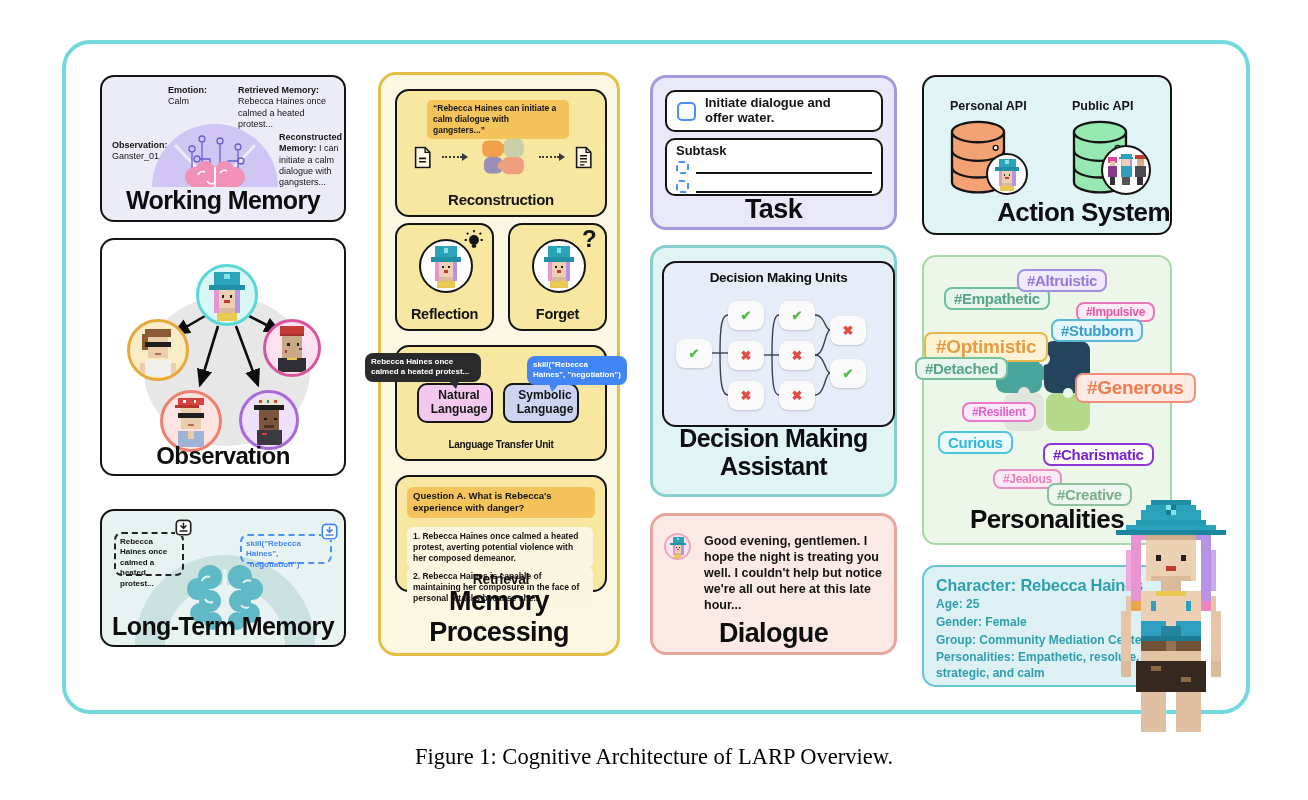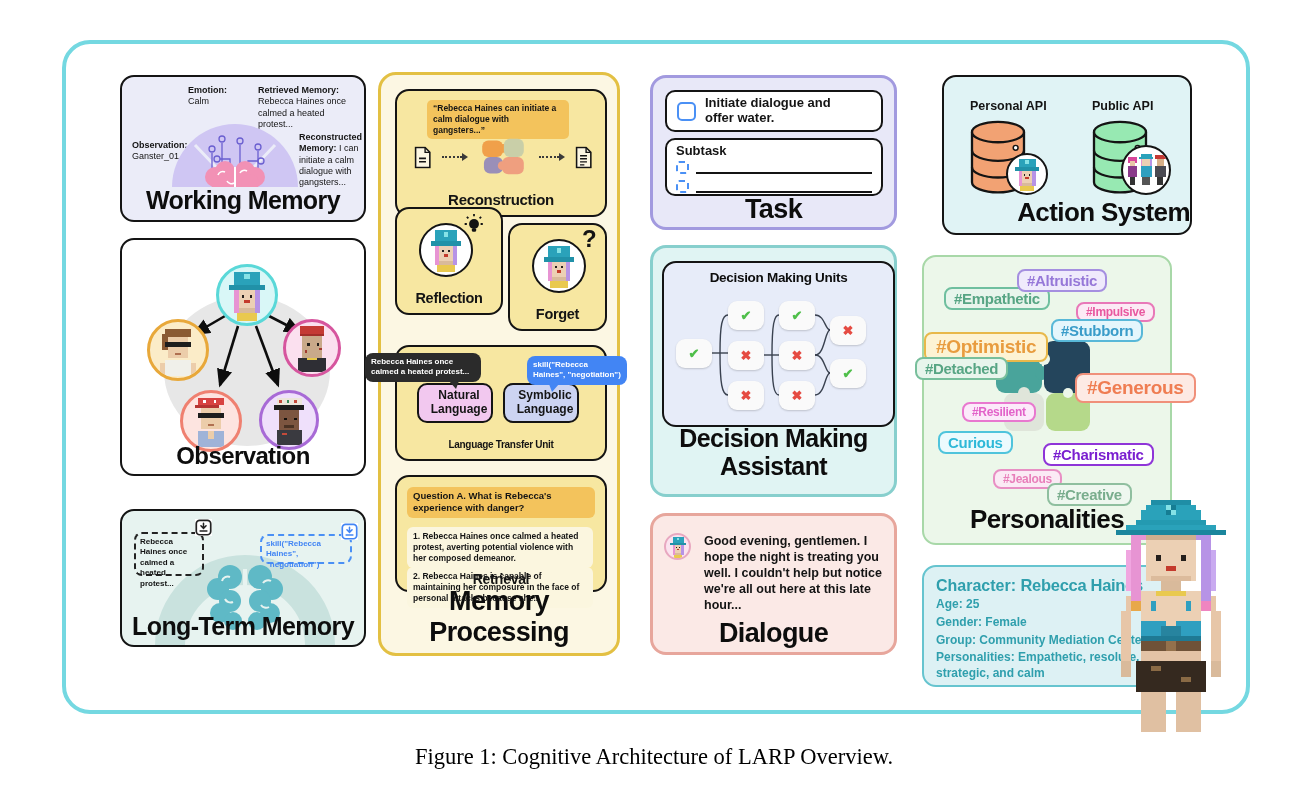--- a/index.html
+++ b/index.html
@@ -3,21 +3,21 @@
 <meta charset="utf-8">
 <style>
   html,body{margin:0;padding:0;}
   body{width:1308px;height:800px;background:#ffffff;position:relative;overflow:hidden;
        font-family:"Liberation Sans",sans-serif;color:#141414;}
   .abs{position:absolute;}
   
   .frame{left:62px;top:40px;width:1180px;height:666px;border:4px solid #74d8e1;border-radius:28px;background:#fff;}
   
   .panel{position:absolute;border-radius:16px;box-sizing:border-box;}
-  .bblack{border:2.5px solid #141414;margin-left:20px;}
+  .bblack{border:2.5px solid #141414;}
   .ptitle{position:absolute;left:0;right:0;text-align:center;font-weight:800;letter-spacing:-0.6px;color:#0d0d0d;}
   .small-b{font-weight:800;}
   
   .wm{left:100px;top:75px;width:246px;height:147px;background:#ebecf8;border-radius:14px;}
   .wm .note{position:absolute;font-size:9px;line-height:1.25;}
   
   .obs{left:100px;top:238px;width:246px;height:238px;background:#ffffff;border-radius:14px;}
   .graycircle{position:absolute;left:42px;top:56px;width:166px;height:150px;border-radius:50%;background:#e7e7e7;}
   .avcirc{position:absolute;border-radius:50%;box-sizing:border-box;display:flex;align-items:center;justify-content:center;overflow:hidden;}
   
@@ -321,21 +321,21 @@
           <span class="dotline"></span>
           <span class="tri"></span>
         </span>
       <svg width="19" height="23" viewBox="0 0 22 26">
           <use href="#ic-doc-lines"></use>
         </svg>
     </div>
     <div class="ylabel" style="bottom:7px;font-size:15px;">Reconstruction</div>
   </div>
 
-  <div class="ybox" style="left:14px;top:132px;width:108px;height:108px;text-decoration:underline;">
+  <div class="ybox" style="left:14px;top:148px;width:99px;height:108px;text-decoration:underline;">
     <div class="avcirc" style="left:22px;top:14px;width:54px;height:54px;border:2.5px solid #141414;background:#fff;">
       <svg width="44" height="44" viewBox="0 0 20 20" class="px">
           <use href="#av-main"></use>
         </svg>
     </div>
     <svg class="abs" style="left:66px;top:4px;" width="22" height="22" viewBox="0 0 20 20">
         <use href="#ic-bulb"></use>
       </svg>
     <div class="ylabel" style="bottom:7px;font-size:14.5px;">Reflection</div>
   </div>

